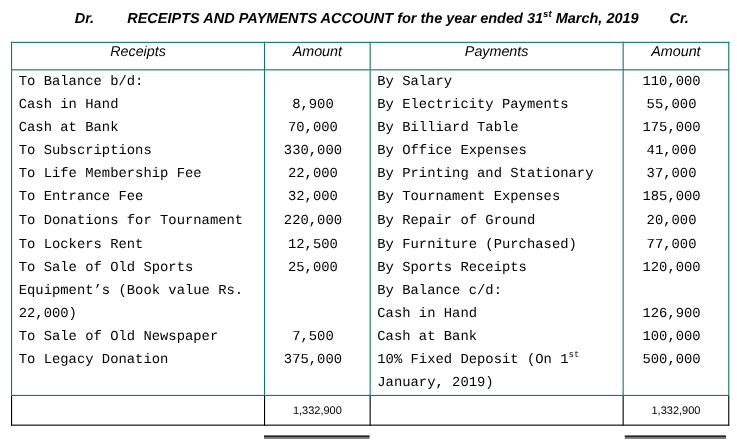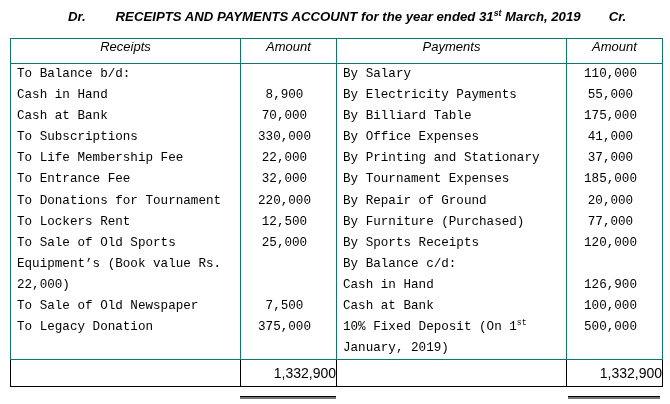--- a/index.html
+++ b/index.html
@@ -116,24 +116,24 @@
   .total-row td {
     height: 26px;
     vertical-align: middle;
     border: 1px solid #000000;
     border-top: none;
   }
   .total-desc {
     border-right: 1px solid #000000;
   }
   .total-amt {
-    text-align: right;
+    text-align: center;
     padding-right: 8px;
     border-top: 1.6px solid #000000 !important;
-    font-size: 14px;
+    font-size: 10px;
   }
   .total-blank { }
 
   
   .dbl-under {
     position: absolute;
     height: 2px;
     background: #777777;
     border-top: 1px solid #000000;
   }

